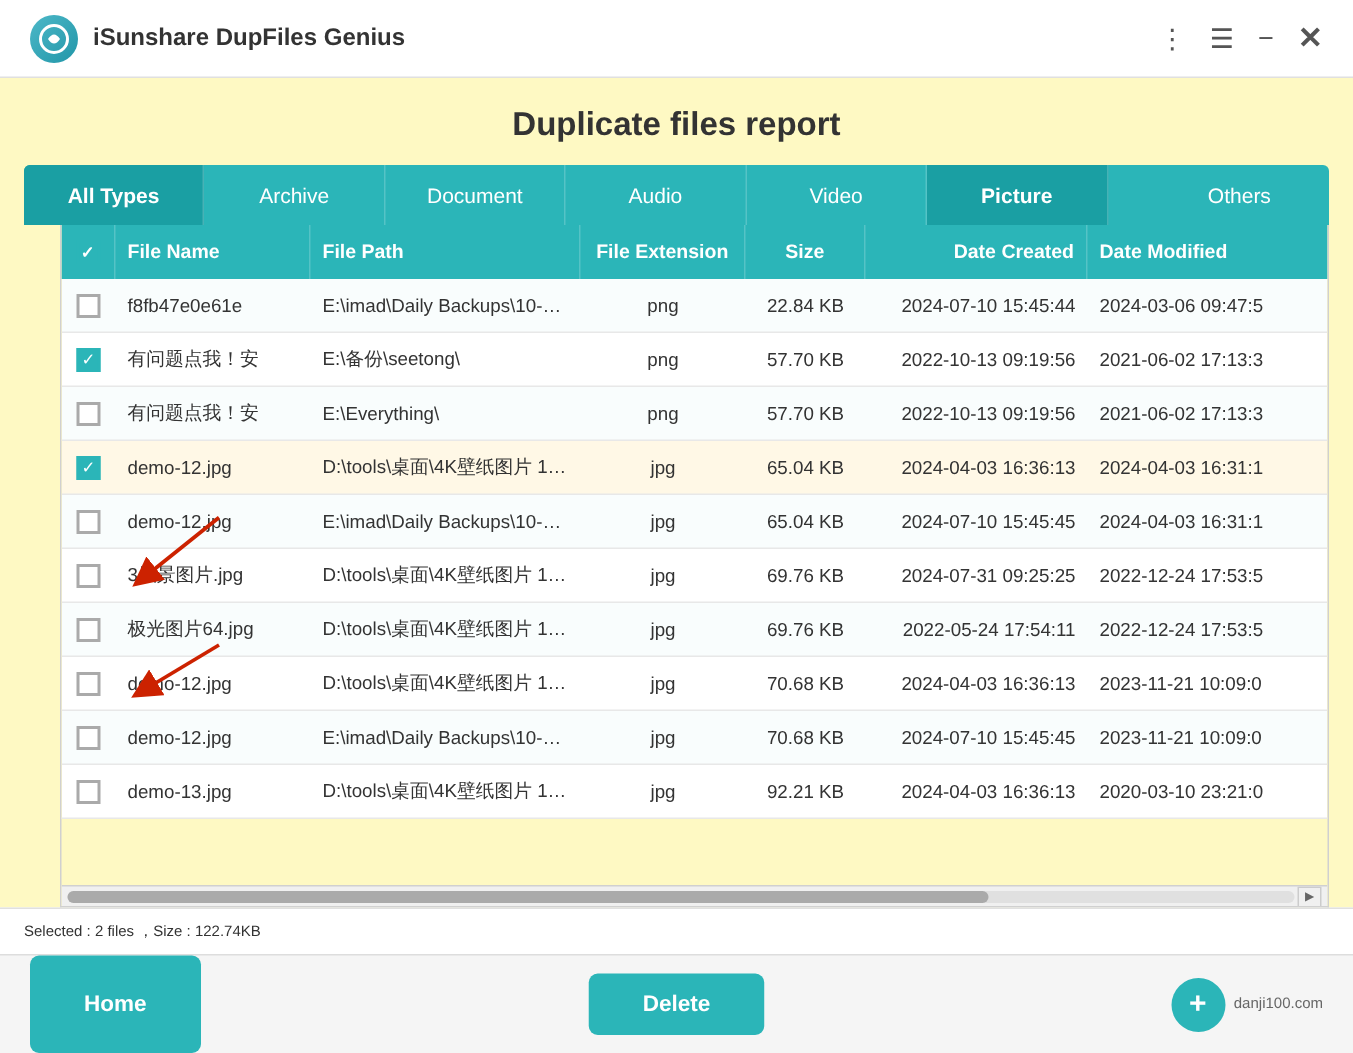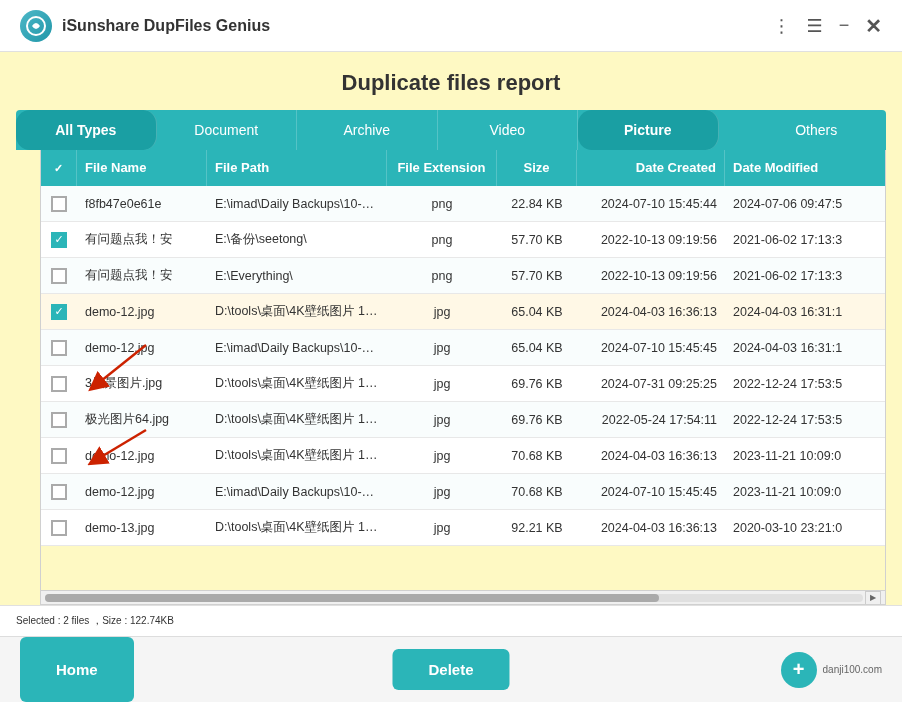--- a/index.html
+++ b/index.html
@@ -93,21 +93,20 @@
       color: white;
       font-size: 14px;
       font-weight: 500;
       cursor: pointer;
       border-right: 1px solid rgba(255,255,255,0.2);
     }
     .tab-item:last-child { border-right: none; padding-left: 36px; }
     .tab-item.active {
       background: #1a9fa3;
       font-weight: 700;
-      border-radius: 14px;
     }
 
     
     .table-container {
       flex: 1;
       overflow: hidden;
       display: flex;
       flex-direction: column;
       border: 1px solid #d0d0d0;
       border-top: none;
@@ -312,22 +311,23 @@
     <span class="title-bar-icon">−</span>
     <span class="title-bar-close">✕</span>
   </div>
 </div>
 
 <div class="main-content">
   <div class="page-title">Duplicate files report</div>
 
   <div class="tab-bar">
     <div class="tab-item active">All Types</div>
+    <div class="tab-item">Archive</div>
     <div class="tab-item">Document</div>
-    <div class="tab-item">Archive</div>
+    <div class="tab-item">Audio</div>
     <div class="tab-item">Video</div>
     <div class="tab-item active">Picture</div>
     <div class="tab-item">Others</div>
   </div>
 
   <div class="table-outer">
     <div class="table-container">
 
       <div class="table-header">
         <div class="col col-check">
@@ -344,21 +344,21 @@
       <div class="table-body" id="table-body">
       <div class="table-row">
       <div class="col col-check">
         <div class="cb "></div>
       </div>
       <div class="col col-filename">f8fb47e0e61e</div>
       <div class="col col-filepath">E:\imad\Daily Backups\10-07-</div>
       <div class="col col-ext">png</div>
       <div class="col col-size">22.84 KB</div>
       <div class="col col-created">2024-07-10 15:45:44</div>
-      <div class="col col-modified">2024-07-06 09:47:5</div>
+      <div class="col col-modified">2024-03-06 09:47:5</div>
     </div>
           <div class="table-row">
       <div class="col col-check">
         <div class="cb checked"></div>
       </div>
       <div class="col col-filename">有问题点我！安</div>
       <div class="col col-filepath">E:\备份\seetong\</div>
       <div class="col col-ext">png</div>
       <div class="col col-size">57.70 KB</div>
       <div class="col col-created">2022-10-13 09:19:56</div>

